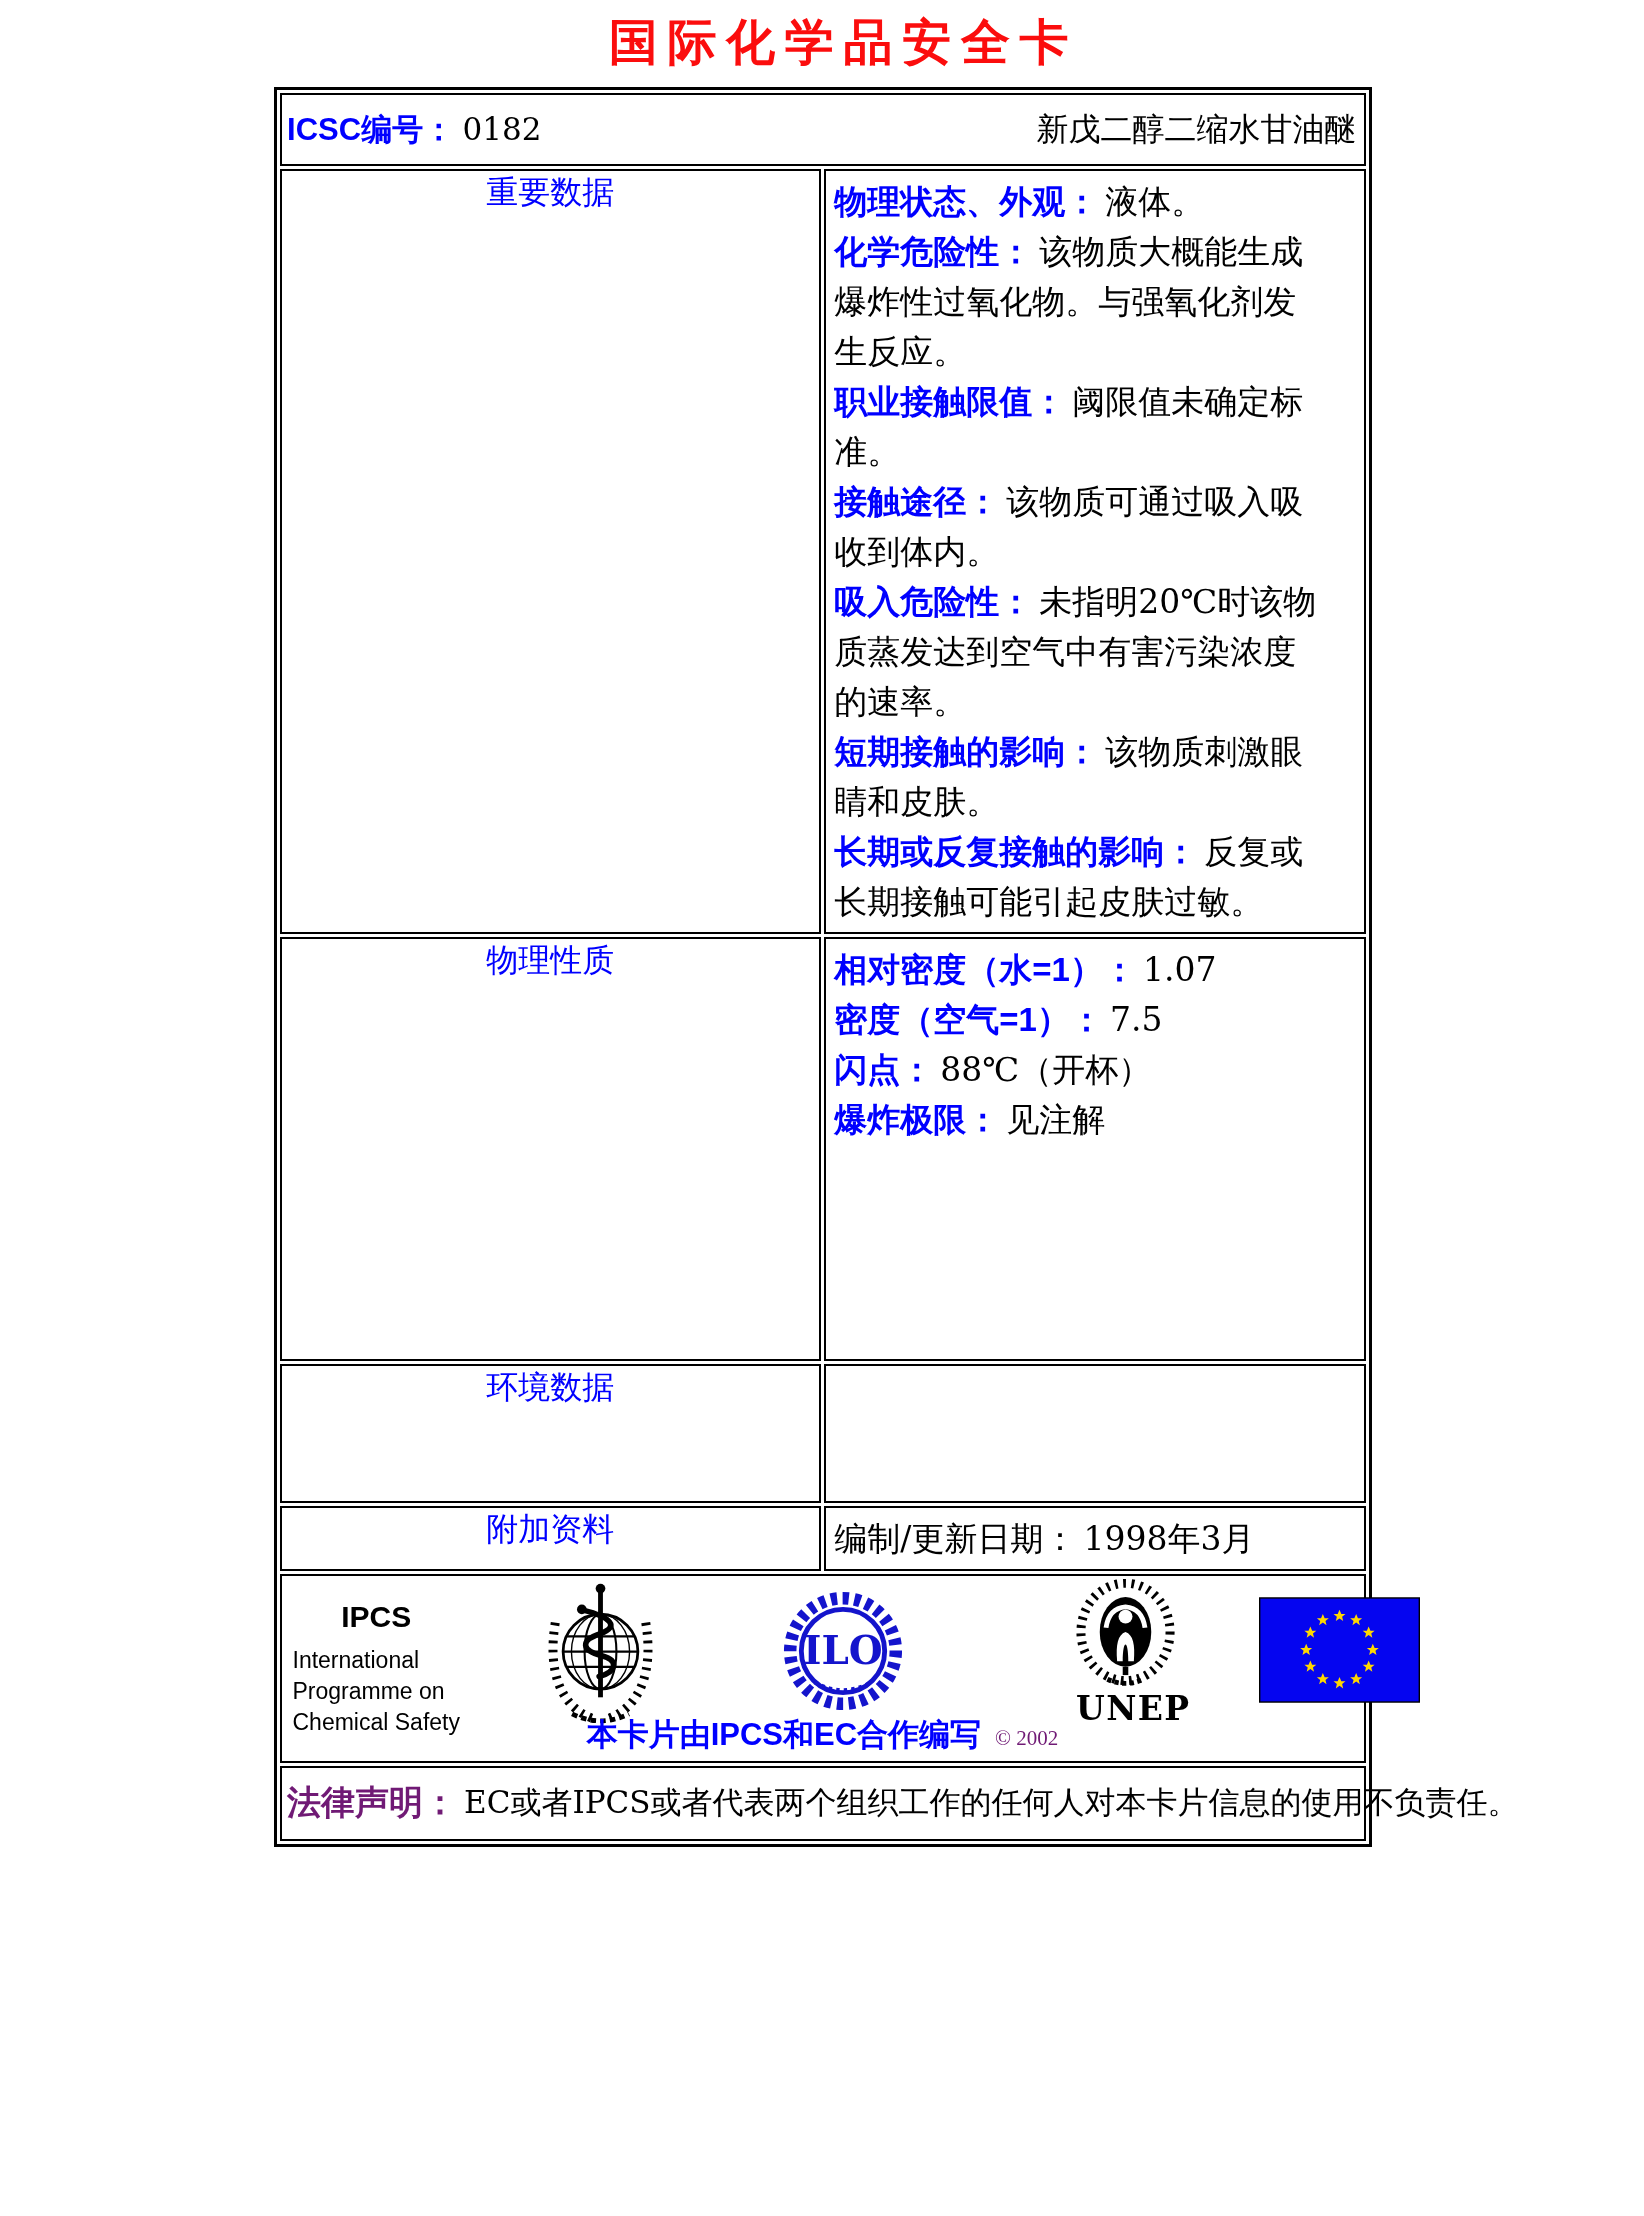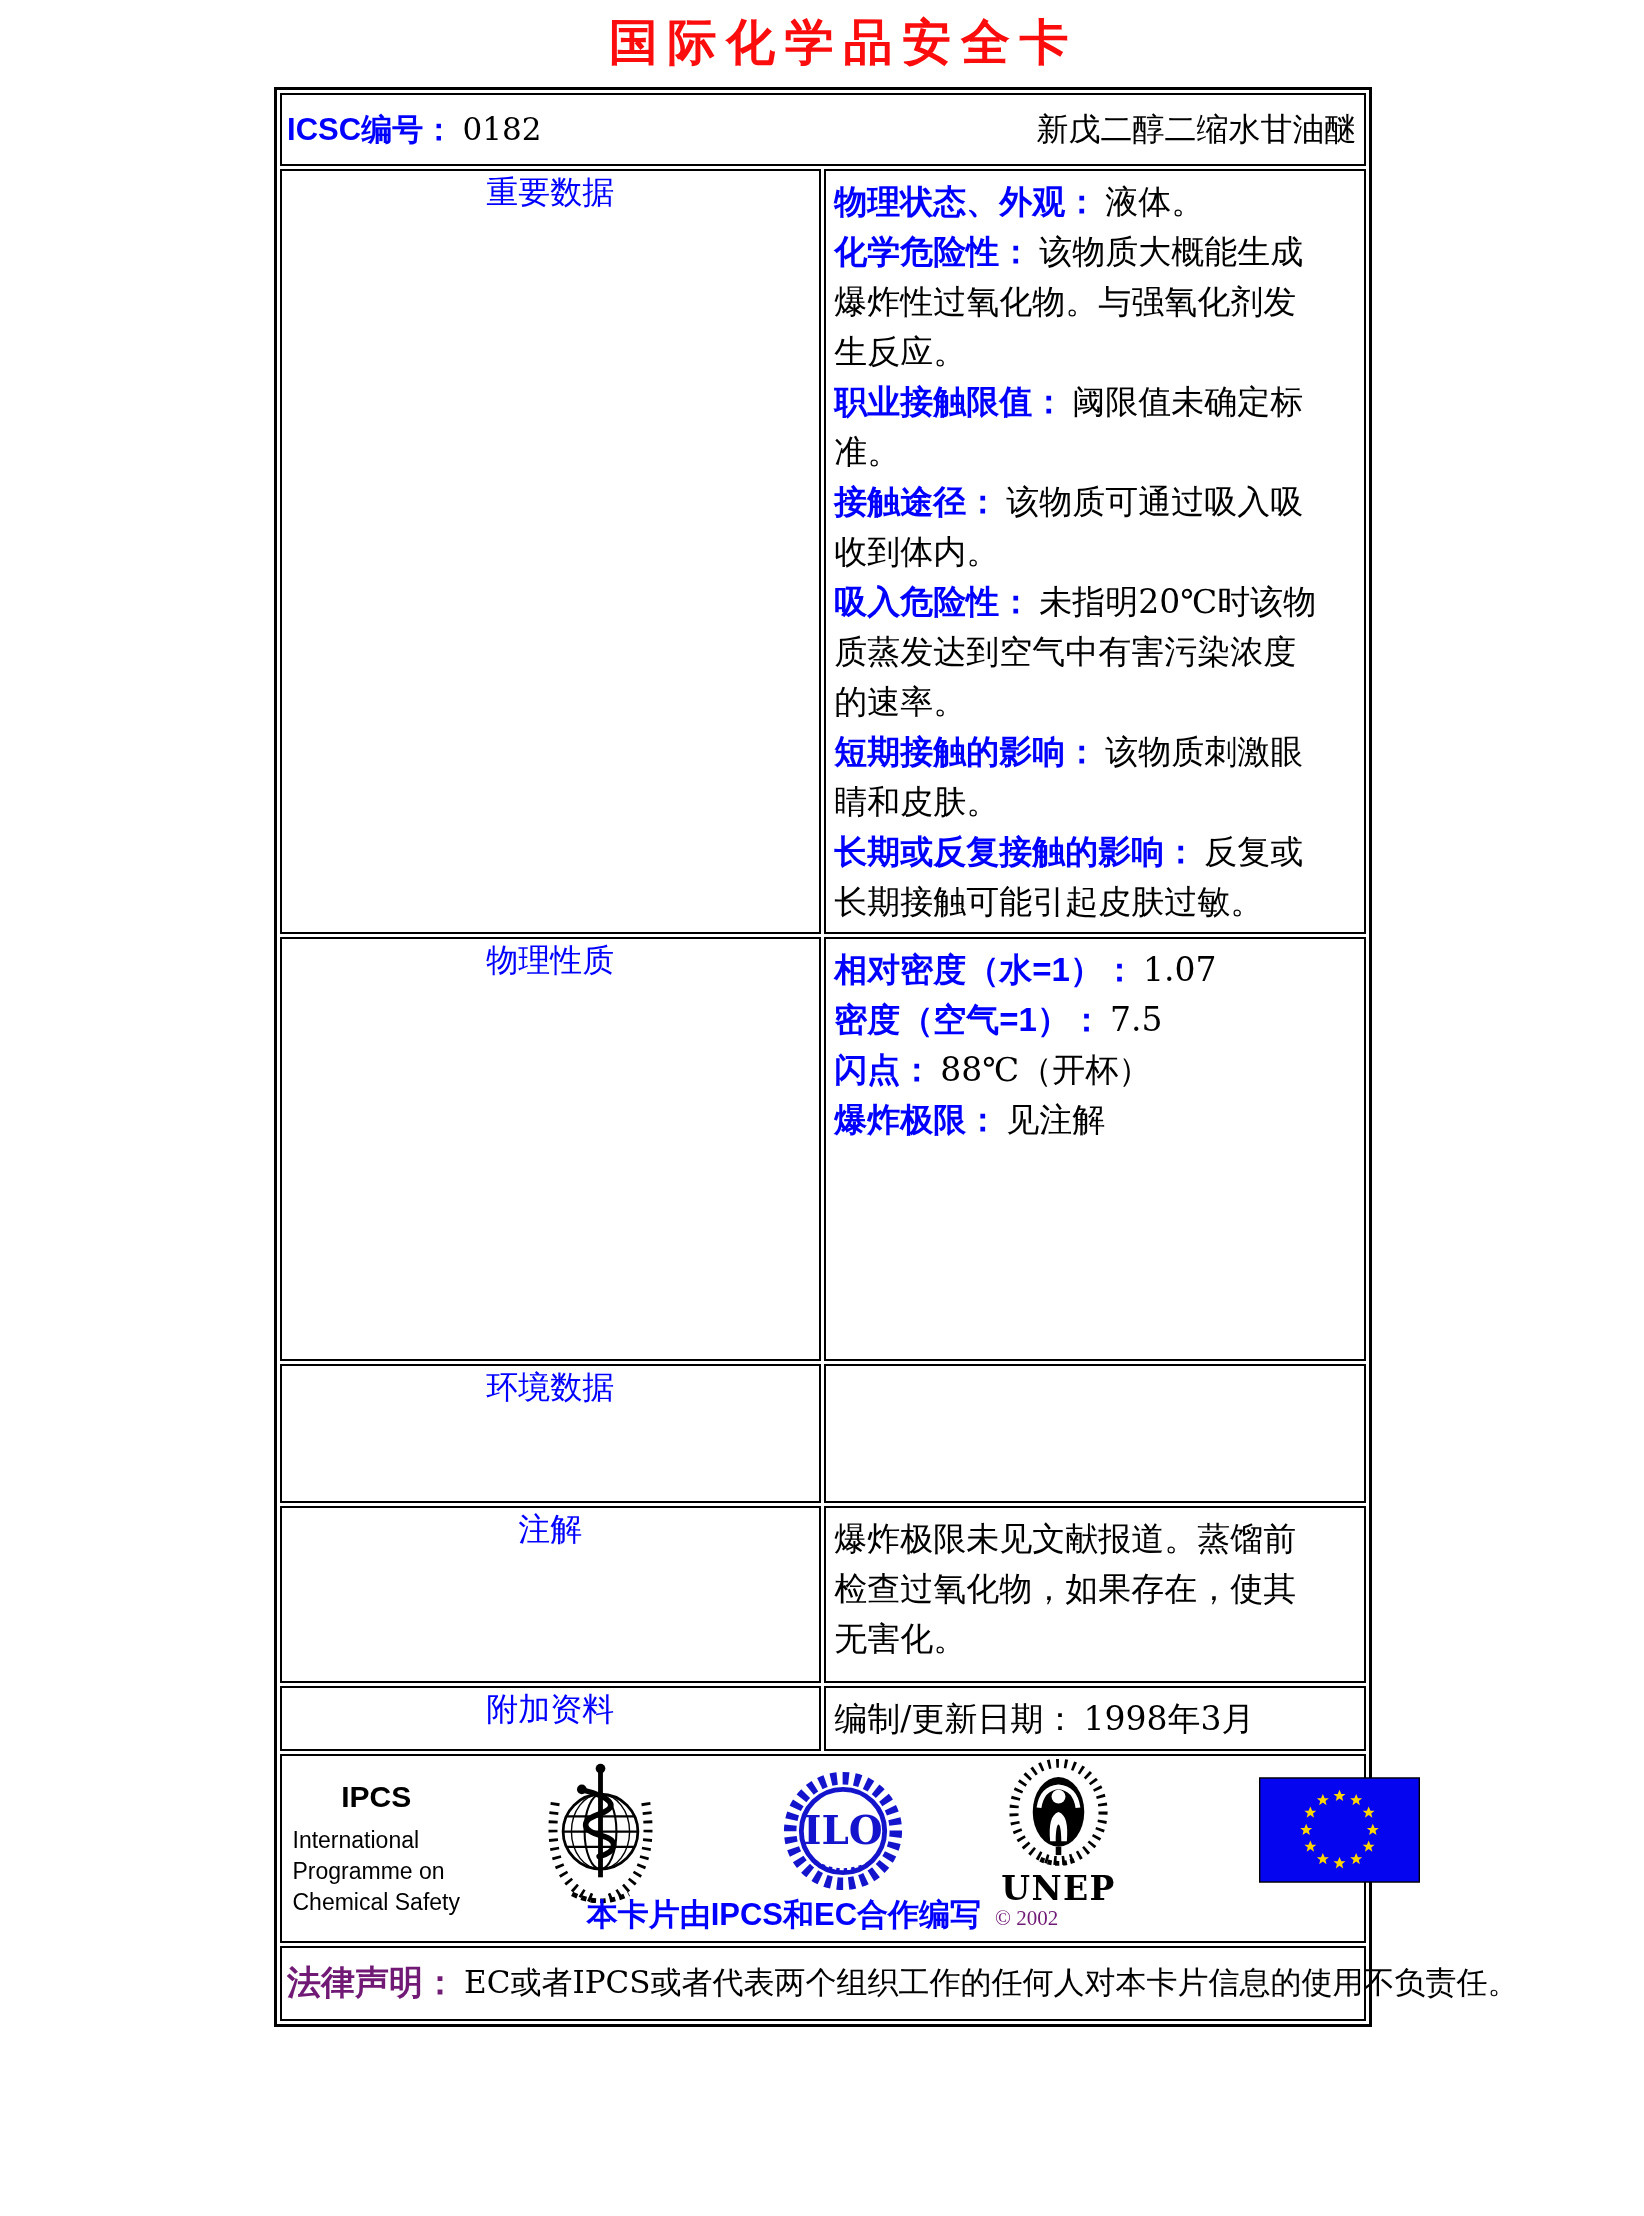--- a/index.html
+++ b/index.html
@@ -87,21 +87,21 @@
   
   td.logos-cell { position: relative; }
   .ipcs-block {
     position: absolute; left: 11px; top: 23.6px;
     font-family: "Liberation Sans", sans-serif;
   }
   .ipcs-title { font-weight: bold; font-size: 30px; margin-bottom: 11px; text-align: center; }
   .ipcs-line { font-size: 23px; line-height: 31px; }
   .who-logo  { position: absolute; left: 254px;  top: 4.2px; }
   .ilo-logo  { position: absolute; left: 495px;  top: 8.3px; }
-  .unep-wrap { position: absolute; left: 709px; top: 2.8px; width: 136px; text-align: center; }
+  .unep-wrap { position: absolute; left: 773px; top: 2.8px; width: 136px; text-align: right; }
   .unep-text {
     font-family: "DejaVu Serif", serif;
     font-weight: bold; font-size: 33px; line-height: 35px;
     letter-spacing: 1.4px; margin-top: -1.4px;
   }
   .eu-flag   { position: absolute; left: 977px; top: 21px; }
   .logos-caption {
     position: absolute; left: 0; bottom: 5.6px;
     width: 100%; text-align: center; white-space: nowrap;
   }
@@ -174,24 +174,20 @@
       <div class="kv"><span class="k">闪点：</span><span class="v">88℃（开杯）</span></div>
       <div class="kv"><span class="k">爆炸极限：</span><span class="v">见注解</span></div>
     </td>
   </tr>
 
   <tr>
     <td class="label-cell h-env">环境数据</td>
     <td class="content-cell"></td>
   </tr>
 
-  <tr>
-    <td class="label-cell h-notes">注解</td>
-    <td class="content-cell">爆炸极限未见文献报道。蒸馏前检查过氧化物，如果存在，使其无害化。</td>
-  </tr>
 
   <tr>
     <td class="label-cell h-addl">附加资料</td>
     <td class="content-cell">
       <span class="plain-k">编制/更新日期：</span><span class="plain-v">1998年3月</span>
     </td>
   </tr>
 
   <tr>
     <td colspan="2" class="logos-cell h-logos">

